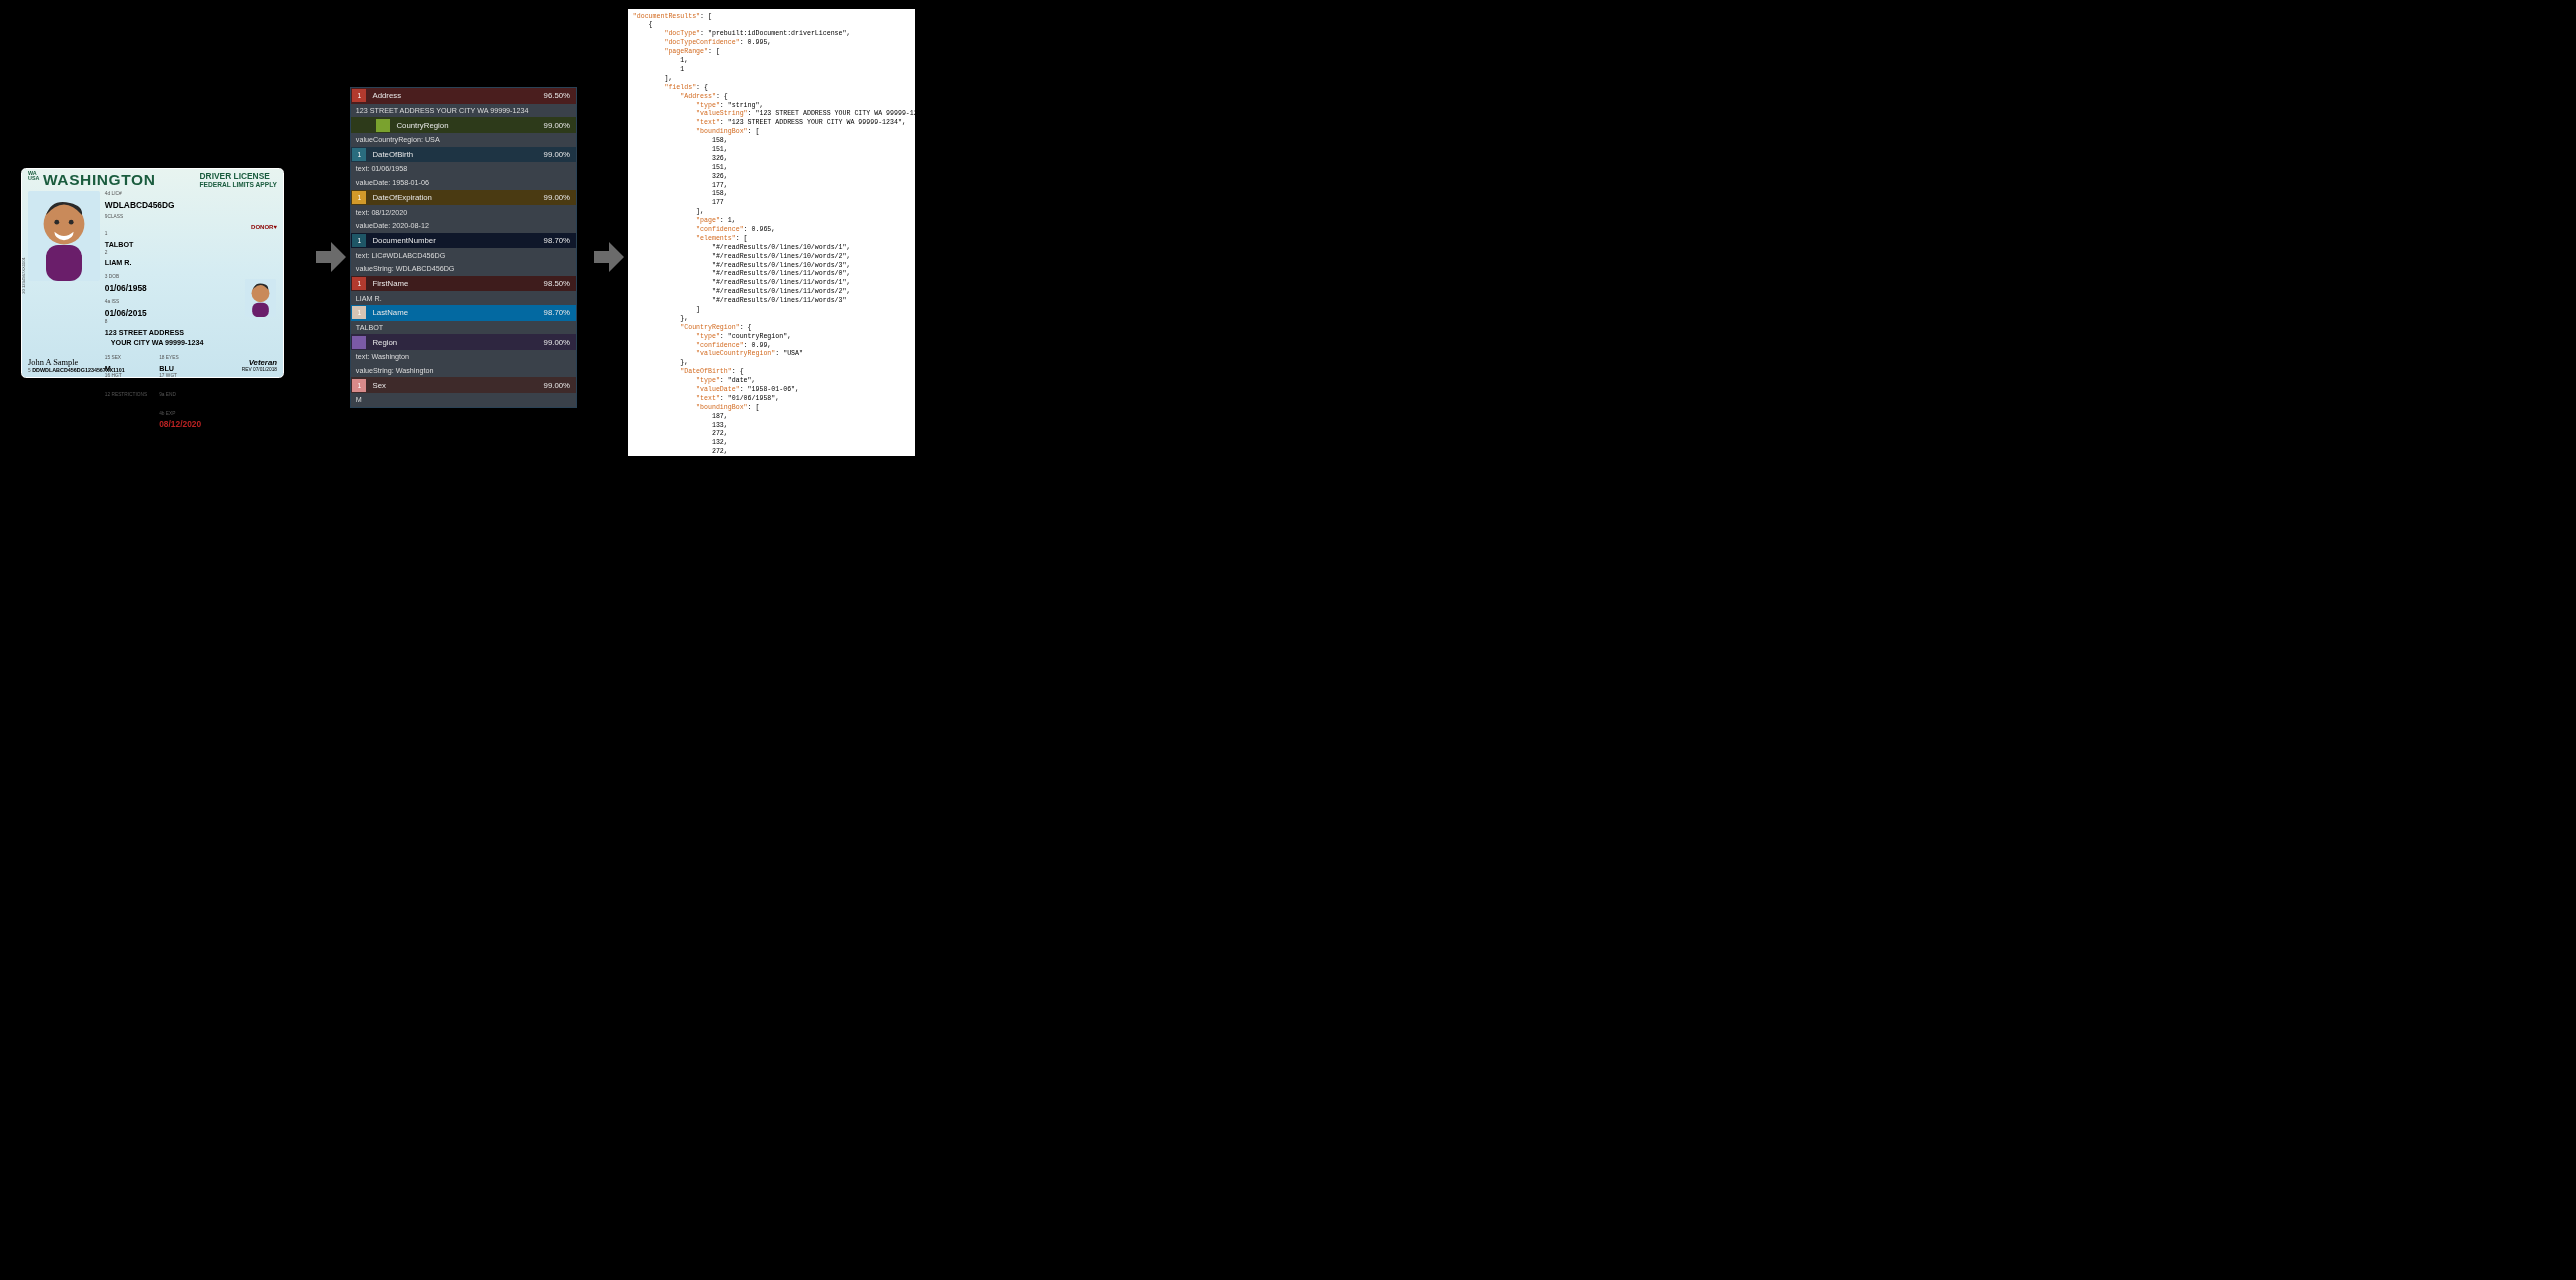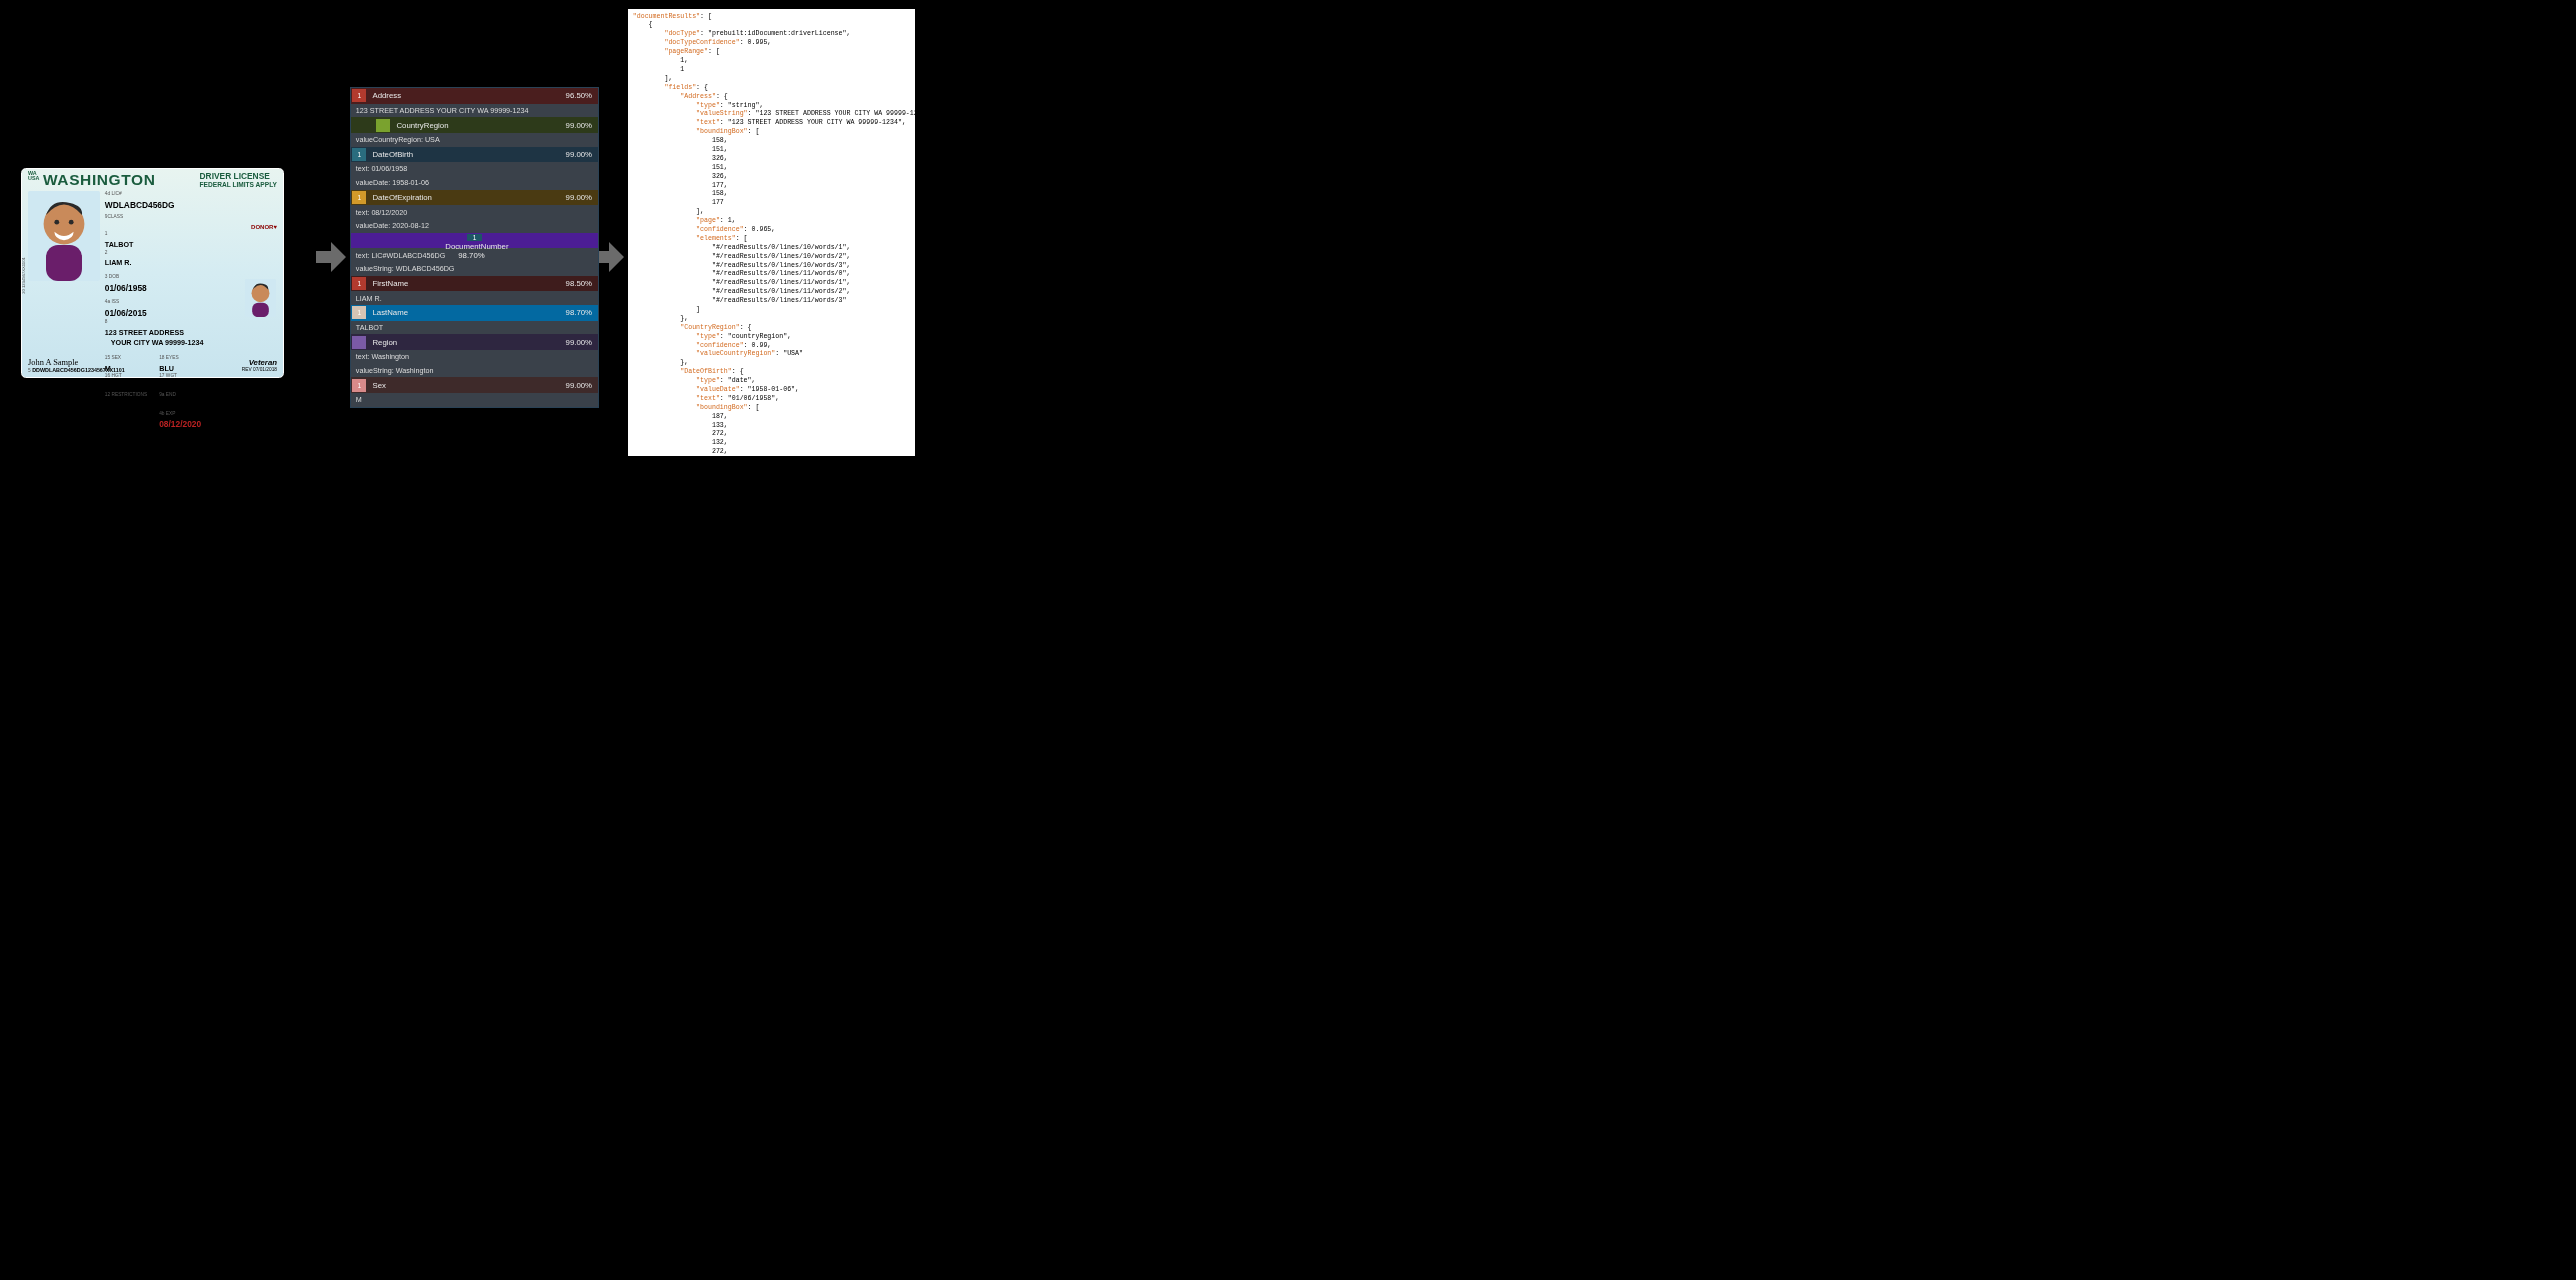--- a/index.html
+++ b/index.html
@@ -74,21 +74,21 @@
   display:flex; align-items:center; justify-content:center;
 }
 .arrow svg { width:36px; height:36px; }
 .arrow1 { left:313px; top:239px; }
 .arrow2 { left:591px; top:239px; }
 
 
 .results {
   position:absolute;
   left:350px; top:87px;
-  width:249px;
+  width:227px;
   border:0.6px solid #2a4256;
   color:#e8e8e8;
   font-size:7.8px;
 }
 .res-row-head {
   display:flex; align-items:center;
   height:15.5px;
 }
 .res-badge {
   width:14.3px; height:13px; margin:1.2px;
@@ -264,21 +264,21 @@
     </div>
     <div class="res-detail">text: 01/06/1958</div>
     <div class="res-detail">valueDate: 1958-01-06</div>
     <div class="res-row-head" style="background: rgb(74, 58, 18);">
       <div class="res-badge" style="background: rgb(210, 154, 42);">1</div>
       <div class="res-name">DateOfExpiration</div>
       <div class="res-conf">99.00%</div>
     </div>
     <div class="res-detail">text: 08/12/2020</div>
     <div class="res-detail">valueDate: 2020-08-12</div>
-    <div class="res-row-head" style="background: #4c1d95; flex-direction: column;">
+    <div class="res-row-head" style="background: #0f172a;">
       <div class="res-badge" style="background: rgb(30, 86, 102);">1</div>
       <div class="res-name">DocumentNumber</div>
       <div class="res-conf">98.70%</div>
     </div>
     <div class="res-detail">text: LIC#WDLABCD456DG</div>
     <div class="res-detail">valueString: WDLABCD456DG</div>
     <div class="res-row-head" style="background: rgb(62, 28, 28);">
       <div class="res-badge" style="background: rgb(178, 58, 46);">1</div>
       <div class="res-name">FirstName</div>
       <div class="res-conf">98.50%</div>

